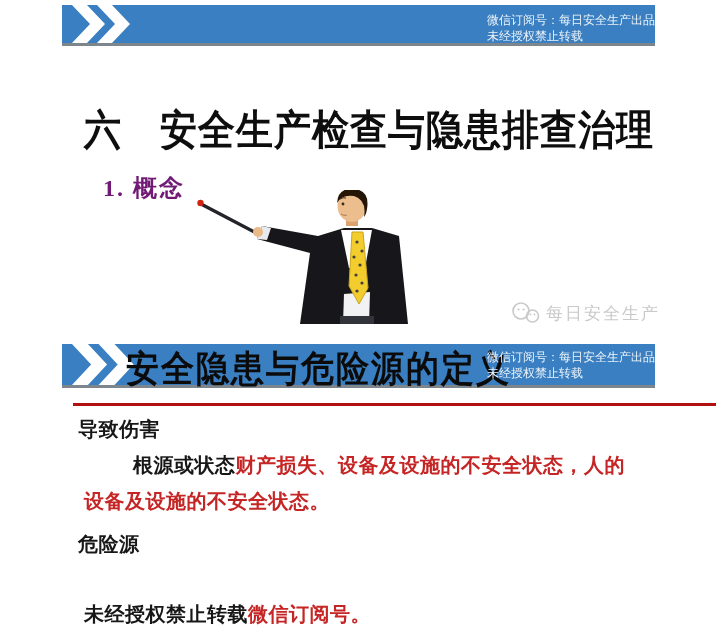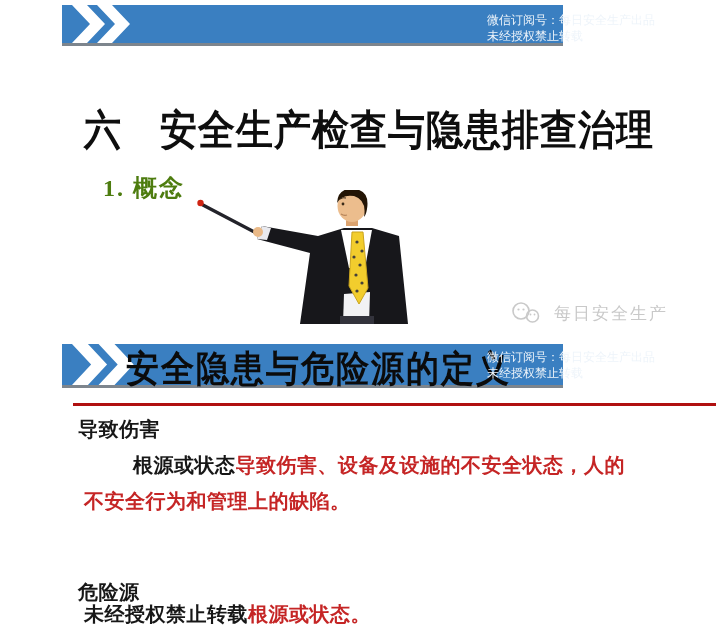--- a/index.html
+++ b/index.html
@@ -1,56 +1,56 @@
 <!DOCTYPE html>
 <html><head>
 <meta charset="utf-8">
 <style>
   html,body{margin:0;padding:0;background:#fff;}
   #page{position:relative;width:728px;height:629px;background:#ffffff;overflow:hidden;
         font-family:"Liberation Sans","DejaVu Sans",sans-serif;}
 
   
-  .bluebar{position:absolute;left:62px;width:501px;background:#3a7fc1;
+  .bluebar{position:absolute;left:62px;width:593px;background:#3a7fc1;
            box-shadow:0 3px 0 rgba(18,32,48,.55);}
   #bar1{top:5px;height:38px;}
   #bar2{top:344px;height:41px;}
   .chevrons{position:absolute;left:10px;top:0;height:100%;}
   .bar-note{position:absolute;left:425px;top:8px;color:#eef4fa;font-size:12px;
             line-height:15.5px;white-space:nowrap;}
   #bar2 .bar-note{top:6px;}
 
   
   #main-title{position:absolute;left:84px;top:103px;width:600px;
               font-family:"Liberation Serif","DejaVu Serif",serif;
               font-weight:bold;font-size:37px;color:#0e0e0e;white-space:pre;
               letter-spacing:1px;transform:scaleY(1.12);transform-origin:top left;}
   #banner-title{position:absolute;left:64px;top:1px;
               font-family:"Liberation Serif","DejaVu Serif",serif;
               font-weight:bold;font-size:33px;color:#0b0b0b;white-space:nowrap;
               letter-spacing:2px;transform:scaleY(1.1);transform-origin:top left;}
   #section-label{position:absolute;left:103px;top:172px;
               font-family:"Liberation Serif","DejaVu Serif",serif;
-              font-weight:bold;font-size:24px;color:#4d7c0f;letter-spacing:2px;}
+              font-weight:bold;font-size:24px;color:#701a75;letter-spacing:2px;}
 
   
   #watermark{position:absolute;left:511px;top:301px;display:flex;align-items:center;
-             gap:13px;color:#c9c9c9;font-size:17px;letter-spacing:2px;}
+             gap:5px;color:#c9c9c9;font-size:17px;letter-spacing:2px;}
 
   
   #red-line{position:absolute;left:73px;top:403px;width:643px;height:3px;background:#b01010;}
 
   
   .body-line{position:absolute;font-weight:bold;font-size:20px;color:#171717;
              white-space:nowrap;letter-spacing:0.5px;}
   .body-line .red{color:#c52525;}
   #def1-heading{left:78px;top:416px;}
   #def1-line1{left:133px;top:452px;}
   #def1-line2{left:84px;top:488px;}
-  #def2-heading{left:78px;top:531px;margin-top:48px;}
+  #def2-heading{left:78px;top:531px;}
   #def2-line1{left:133px;top:566px;}
   #def2-line2{left:84px;top:601px;}
 
   
   #presenter{position:absolute;left:194px;top:190px;}
 </style>
 </head>
 <body>
 
 <div id="page">
@@ -118,24 +118,24 @@
     <div class="bar-note">
       <div>微信订阅号：每日安全生产出品</div>
       <div>未经授权禁止转载</div>
     </div>
   </div>
 
   <div id="red-line"></div>
 
   <div class="body-line" id="def1-heading">导致伤害</div>
   <div class="body-line" id="def1-line1">
-    <span>根源或状态</span><span class="red">导致伤害、设备及设施的不安全状态，人的</span>
+    <span>根源或状态</span><span class="red">财产损失、设备及设施的不安全状态，人的</span>
   </div>
   <div class="body-line" id="def1-line2">
-    <span class="red">不安全行为和管理上的缺陷。</span>
+    <span class="red">设备及设施的不安全状态。</span>
   </div>
 
   <div class="body-line" id="def2-heading">危险源</div>
   <div class="body-line" id="def2-line2">
-    <span>未经授权禁止转载</span><span class="red">根源或状态。</span>
+    <span>未经授权禁止转载</span><span class="red">微信订阅号。</span>
   </div>
 
 </div>
 
 </body></html>

